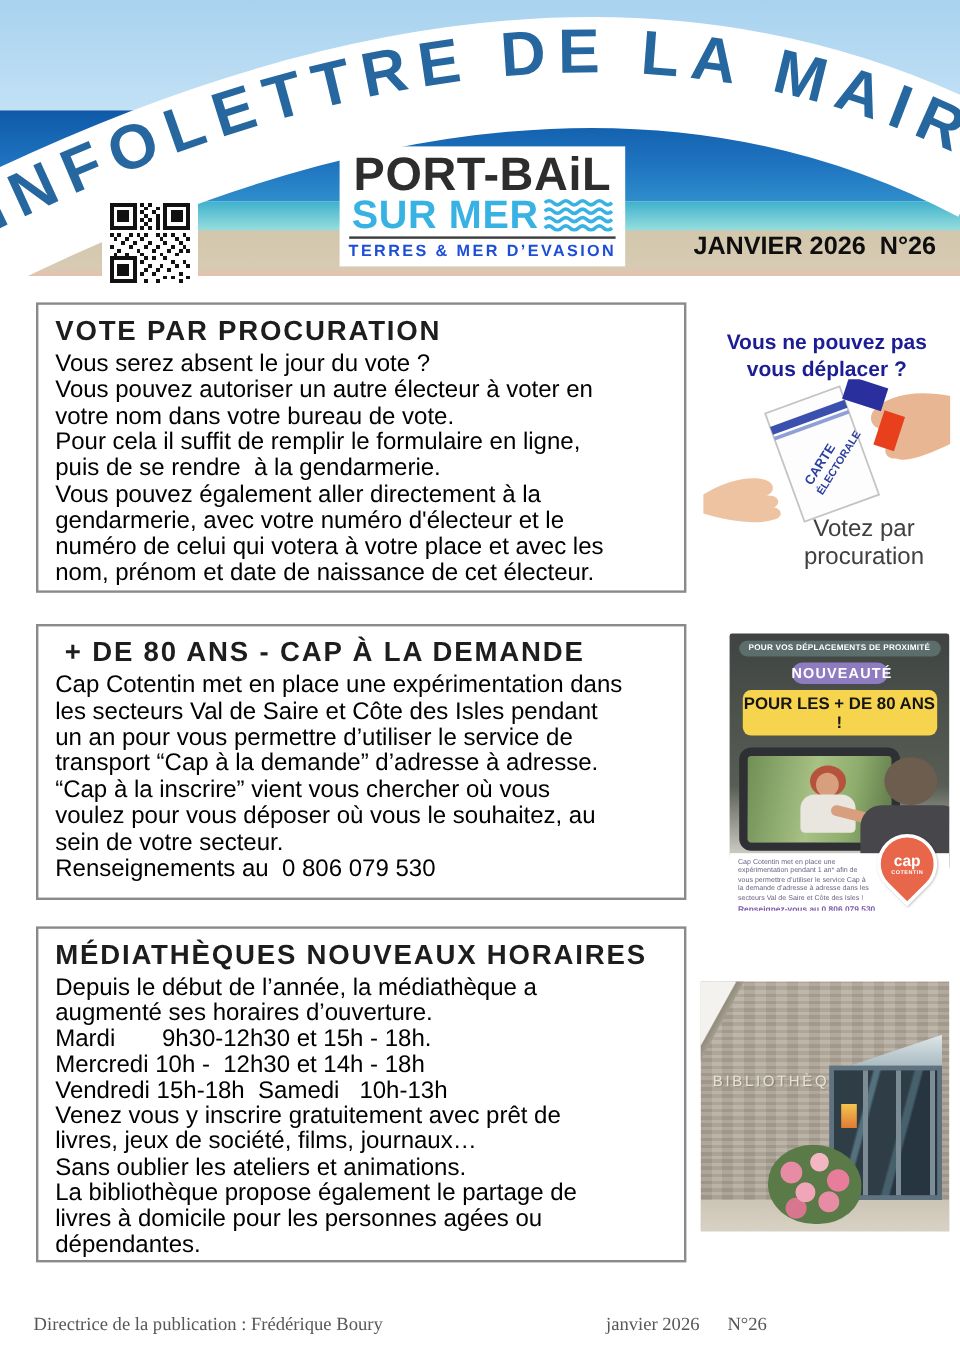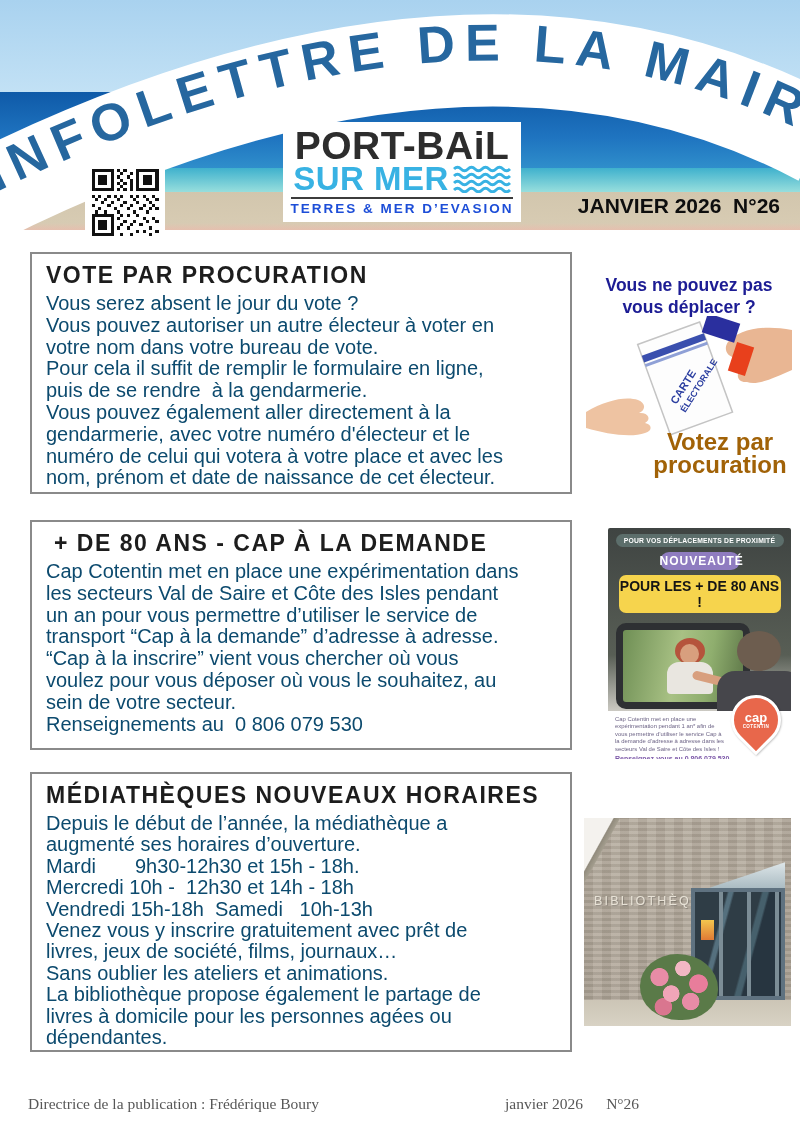--- a/index.html
+++ b/index.html
@@ -31,28 +31,28 @@
          font-size:21px;font-weight:800;color:#0e0e0e;white-space:pre;}
 
   
   .box{position:absolute;left:30px;width:542px;border:2px solid #8a8a8a;box-sizing:border-box;
        padding:8px 14px;overflow:hidden;background:#fff;}
   .box1{top:252px;height:242px;}
   .box2{top:520px;height:230px;}
   .box3{top:772px;height:280px;}
   .btitle{font-size:23px;font-weight:900;letter-spacing:1.5px;color:#1d1d1d;line-height:27px;margin-bottom:4px;white-space:pre;}
   .btitle.pad{padding-left:8px;}
-  .line{font-size:20px;color:#0c4a6e;line-height:21.8px;white-space:pre;}
+  .line{font-size:20px;color:#000000;line-height:21.8px;white-space:pre;}
   .box3 .line{line-height:21.4px;}
 
   
   .voteart{position:absolute;left:586px;top:272px;width:206px;height:208px;background:#fff;}
   .vote-head{margin-top:2px;text-align:center;font-size:17.5px;font-weight:800;color:#1c1c94;line-height:22px;}
   .vote-cap{position:absolute;right:2px;bottom:4px;width:140px;text-align:center;
-            font-size:24px;font-weight:700;color:#a16207;line-height:23px;}
+            font-size:20px;font-weight:400;color:#404040;line-height:23px;}
   .vote-svg{position:absolute;left:0;top:44px;width:206px;height:130px;}
 
   
   .poster{position:absolute;left:608px;top:528px;width:183px;height:231px;background:linear-gradient(#3f4442,#585e55 55%,#cfcdc6 80%,#fff 82%);
           border-radius:2px;overflow:hidden;box-sizing:border-box;padding-top:6px;}
   .pill{margin:0 auto;text-align:center;border-radius:9px;}
   .pill1{width:168px;background:#5c6e6b;color:#fff;font-size:6.8px;font-weight:700;letter-spacing:.2px;padding:3px 0;}
   .pill2{width:80px;background:#8f7cc0;color:#fff;font-size:12px;font-weight:800;letter-spacing:1px;padding:2px 0;margin-top:5px;border-radius:11px;}
   .pill3{width:162px;background:#f6d44d;color:#151515;font-size:14px;font-weight:900;padding:3px 0;margin-top:5px;border-radius:7px;}
   .p-photo{position:relative;height:92px;margin-top:6px;}

